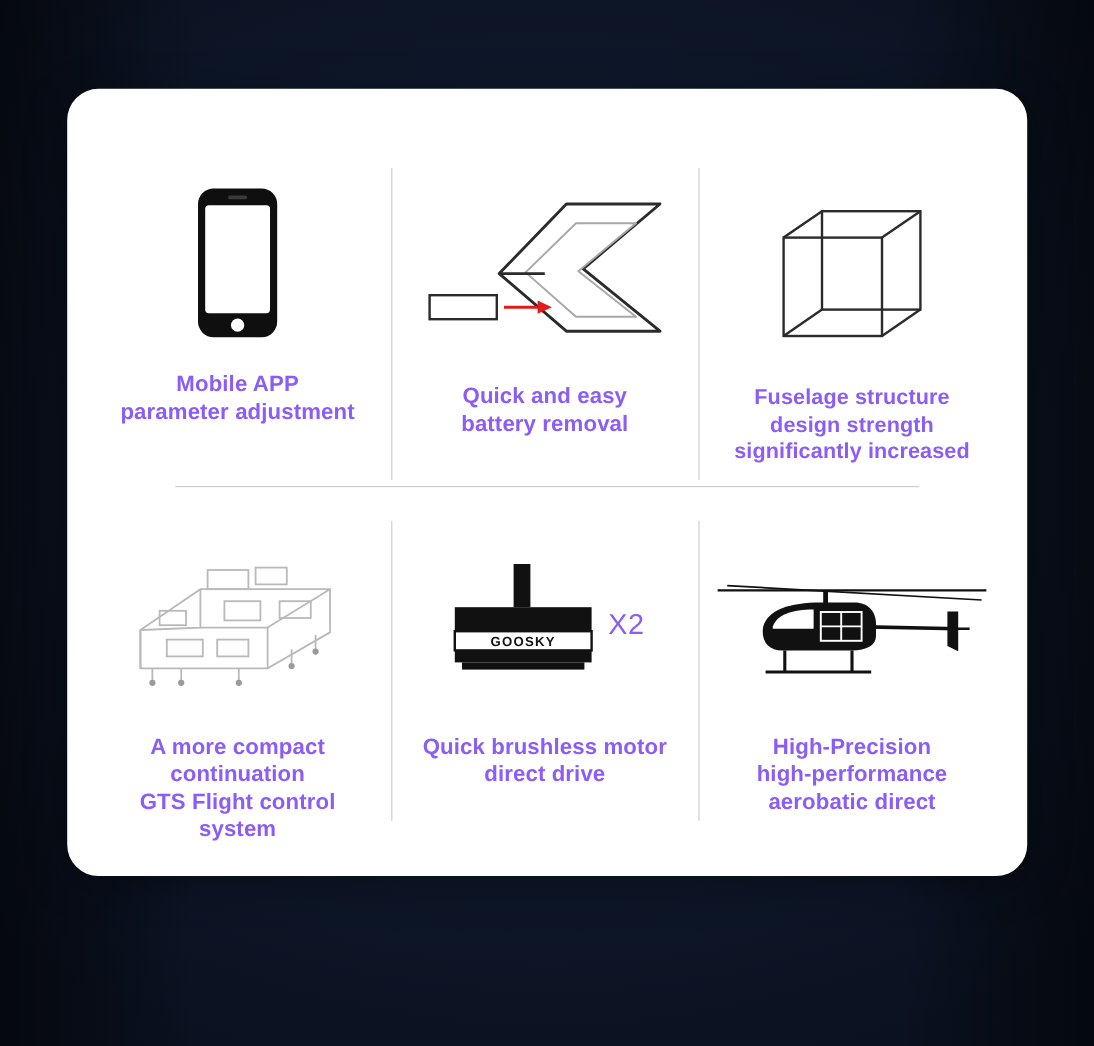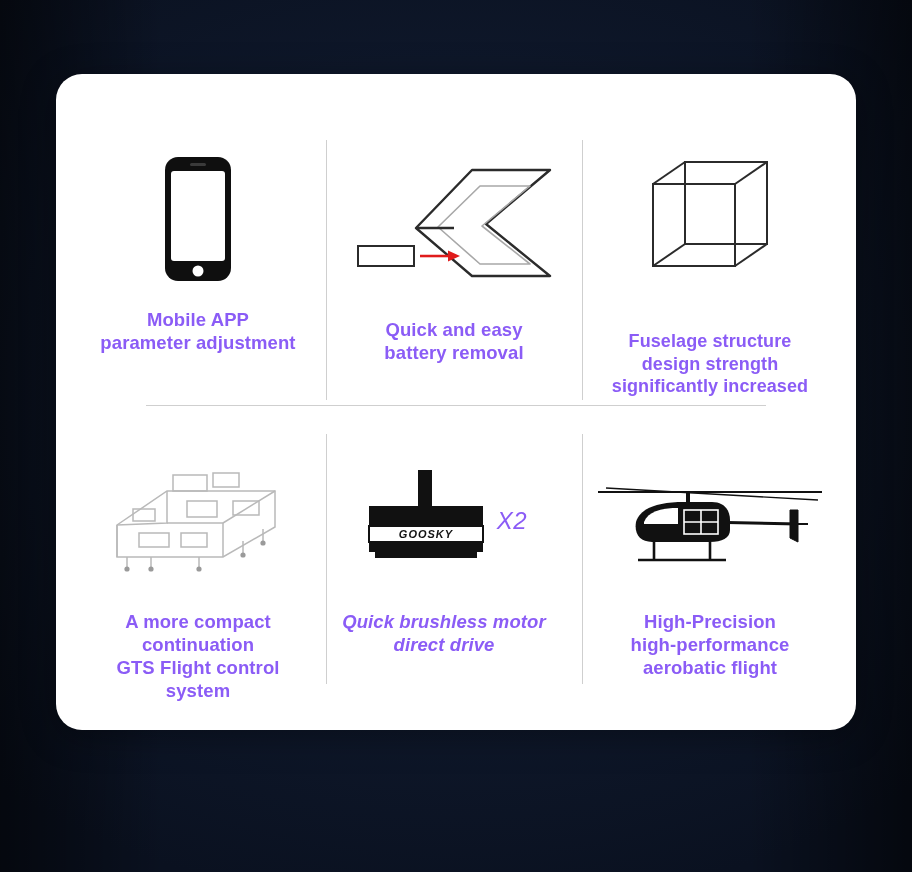--- a/index.html
+++ b/index.html
@@ -82,24 +82,24 @@
     font-size: 18.5px;
     font-weight: bold;
     color: #8b5cf6;
     line-height: 1.25;
     letter-spacing: 0.1px;
     white-space: pre-line;
   }
   
   .c1 { left: 14px;  top: 70px; }
   .c2 { left: 270px; top: 80px; }
-  .c3 { left: 526px; top: 68px; gap: 24px; }
+  .c3 { left: 526px; top: 82px; }
   
   .c4 { left: 14px;  top: 372px; }
-  .c5 { left: 260px; top: 372px; font-style: italic; }
+  .c5 { left: 270px; top: 372px; }
   .c6 { left: 526px; top: 372px; }
 
   .c3 .caption { font-size: 18px; }
   .c6 .caption { font-size: 18.5px; }
 
   .motor-wrap {
     display: flex;
     align-items: center;
     gap: 6px;
   }
@@ -255,18 +255,18 @@
 
             <g stroke="#111111" stroke-width="2.6" fill="none">
               <line x1="62" y1="76" x2="62" y2="94"></line>
               <line x1="118" y1="76" x2="118" y2="94"></line>
               <line x1="46" y1="94" x2="134" y2="94"></line>
             </g>
           </svg>
         </div>
         <div class="caption">High-Precision
 high-performance
-aerobatic flight</div>
+aerobatic direct</div>
       </div>
 
     </div>
   </div>
 </div>
 
 </body></html>

